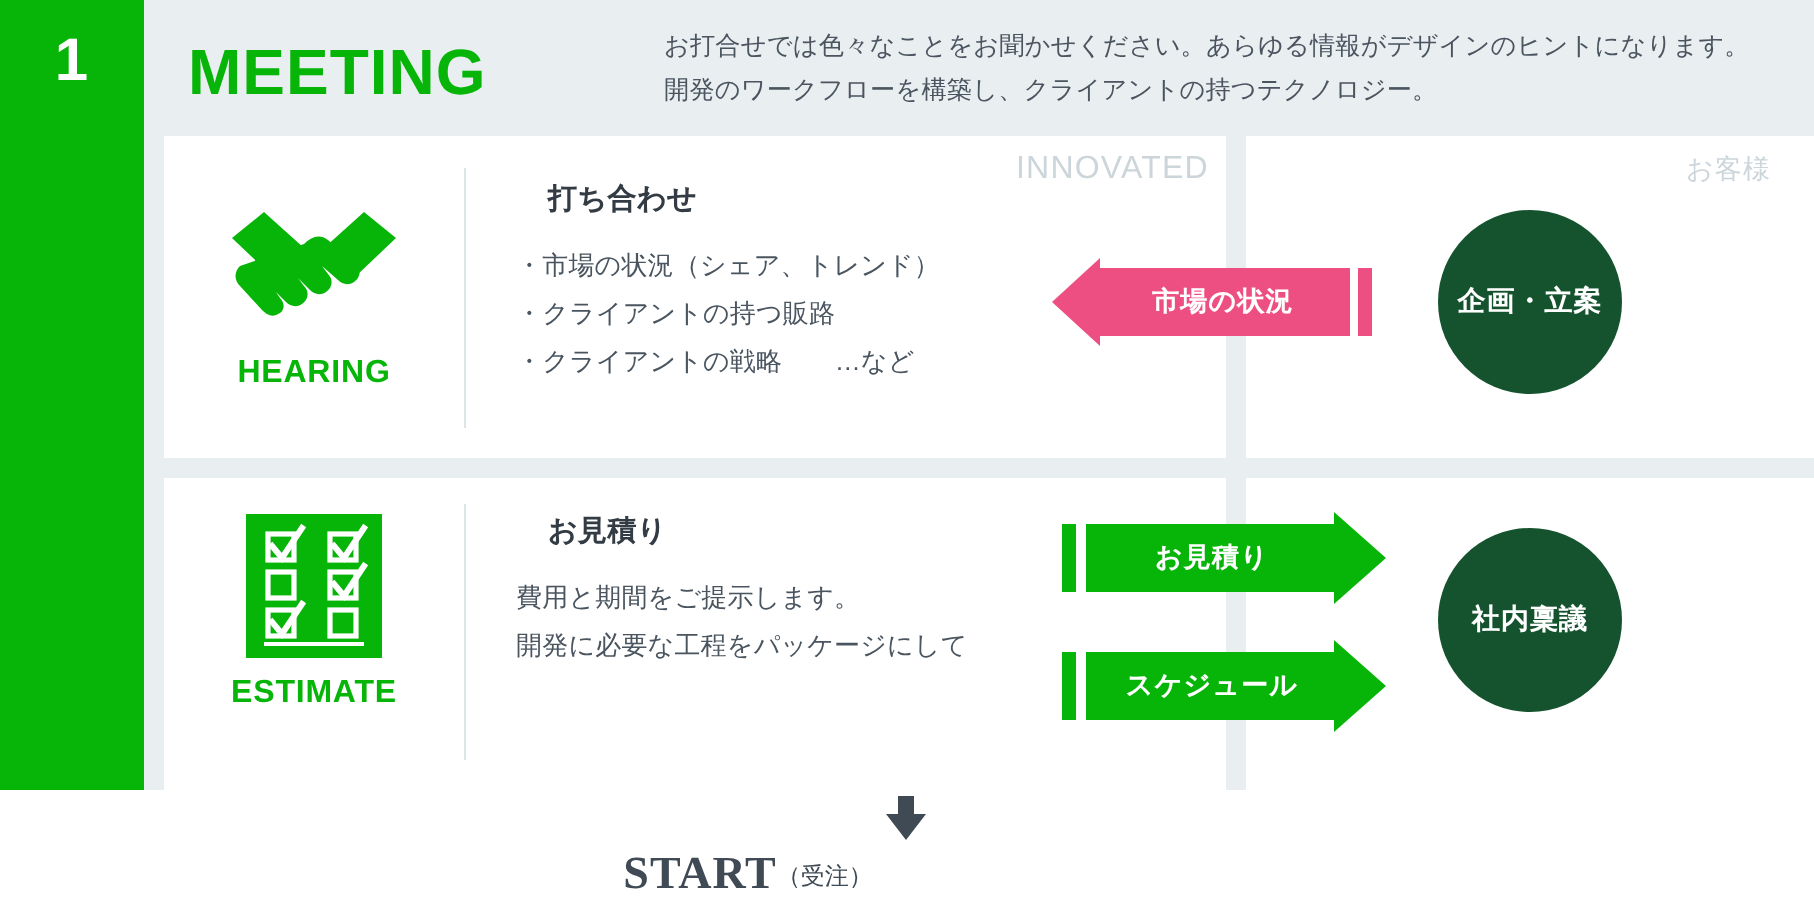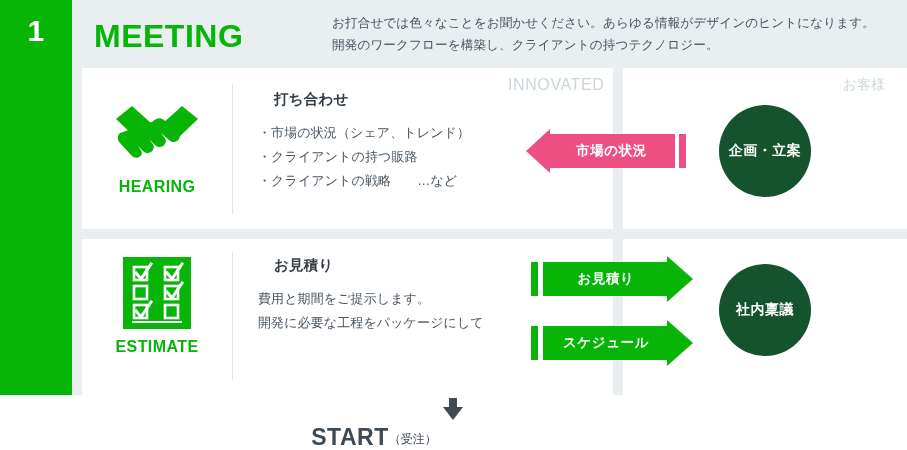--- a/index.html
+++ b/index.html
@@ -240,20 +240,21 @@
   }
   .start-text {
     position: absolute;
     left: 0; top: 424px;
     width: 748px;
     text-align: center;
     color: #3f4a55;
     font-size: 23px;
     font-weight: bold;
     letter-spacing: 0.5px;
+    font-family: Liberation Serif, serif;
   }
   .start-sub {
     font-size: 12px;
     font-weight: normal;
     letter-spacing: 0;
     vertical-align: 2px;
   }
 </style>
 </head>
 <body>

